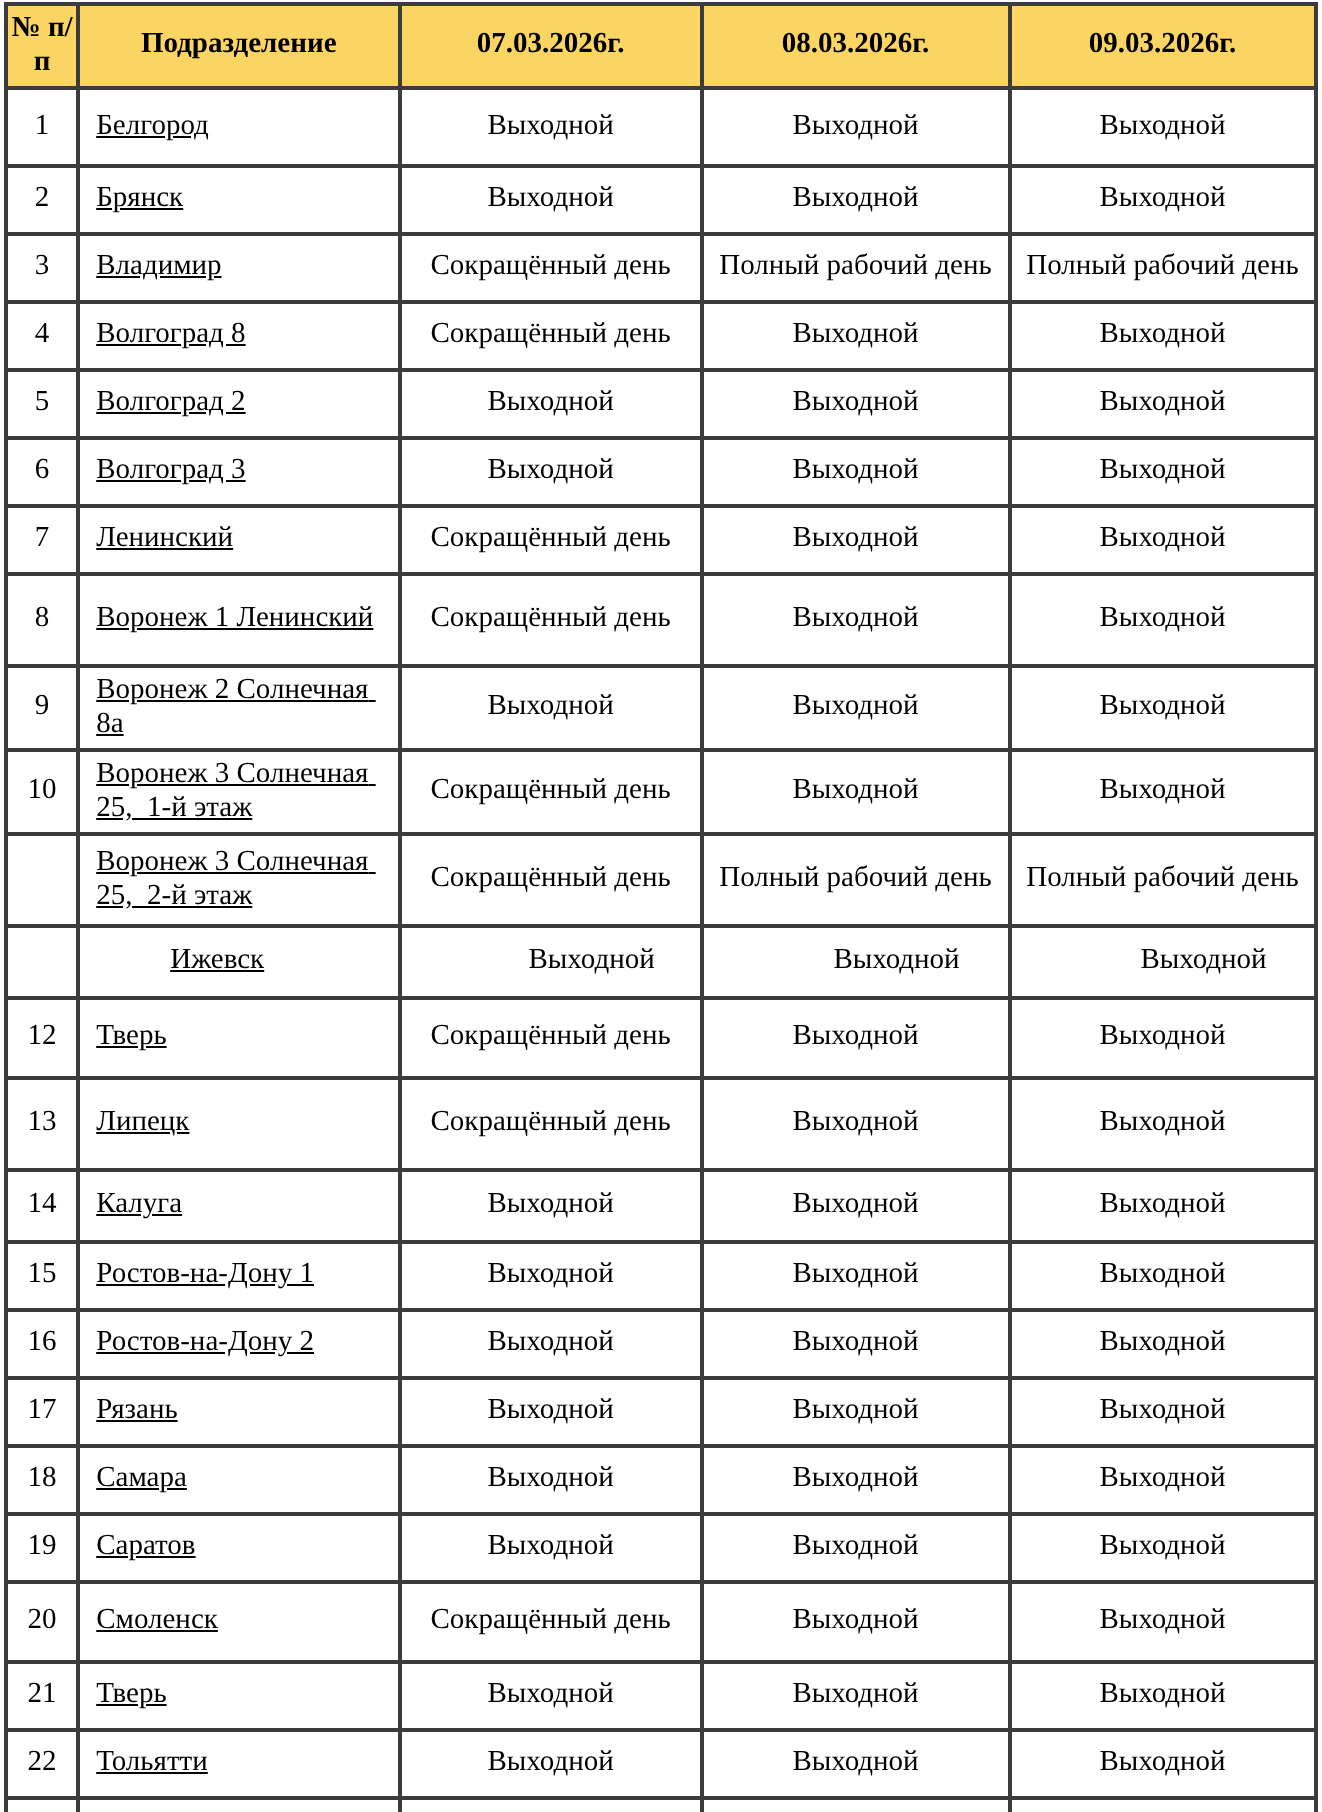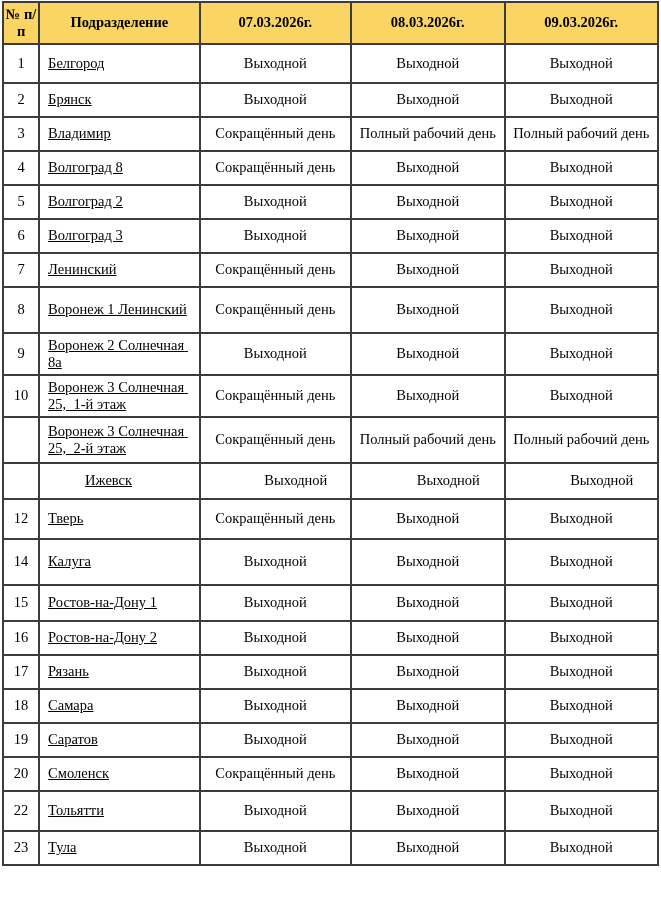--- a/index.html
+++ b/index.html
@@ -172,20 +172,27 @@
           <td class="center">Выходной</td>
         </tr>
         <tr>
           <td class="center">12</td>
           <td class="name">Тверь</td>
           <td class="center">Сокращённый день</td>
           <td class="center">Выходной</td>
           <td class="center">Выходной</td>
         </tr>
         <tr>
+          <td class="center">13</td>
+          <td class="name">Липецк</td>
+          <td class="center">Сокращённый день</td>
+          <td class="center">Выходной</td>
+          <td class="center">Выходной</td>
+        </tr>
+        <tr>
           <td class="center">14</td>
           <td class="name">Калуга</td>
           <td class="center">Выходной</td>
           <td class="center">Выходной</td>
           <td class="center">Выходной</td>
         </tr>
         <tr>
           <td class="center">15</td>
           <td class="name">Ростов-на-Дону 1</td>
           <td class="center">Выходной</td>
@@ -217,20 +224,27 @@
           <td class="center">19</td>
           <td class="name">Саратов</td>
           <td class="center">Выходной</td>
           <td class="center">Выходной</td>
           <td class="center">Выходной</td>
         </tr>
         <tr>
           <td class="center">20</td>
           <td class="name">Смоленск</td>
           <td class="center">Сокращённый день</td>
+          <td class="center">Выходной</td>
+          <td class="center">Выходной</td>
+        </tr>
+        <tr>
+          <td class="center">21</td>
+          <td class="name">Тверь</td>
+          <td class="center">Выходной</td>
           <td class="center">Выходной</td>
           <td class="center">Выходной</td>
         </tr>
         <tr>
           <td class="center">22</td>
           <td class="name">Тольятти</td>
           <td class="center">Выходной</td>
           <td class="center">Выходной</td>
           <td class="center">Выходной</td>
         </tr>

